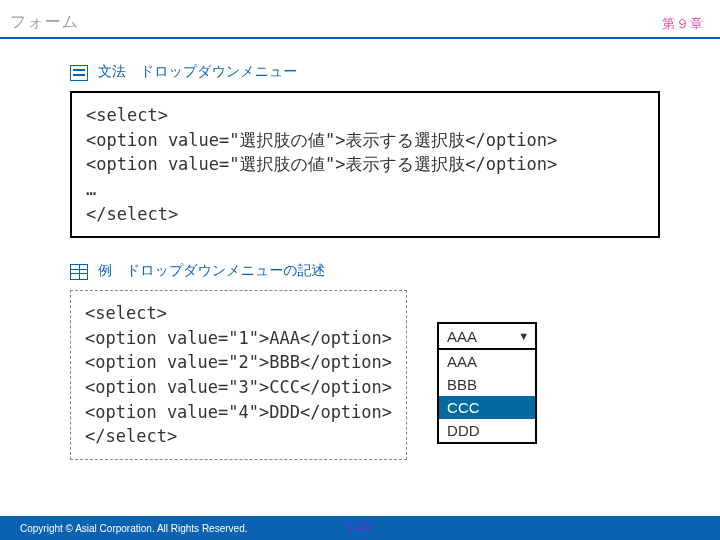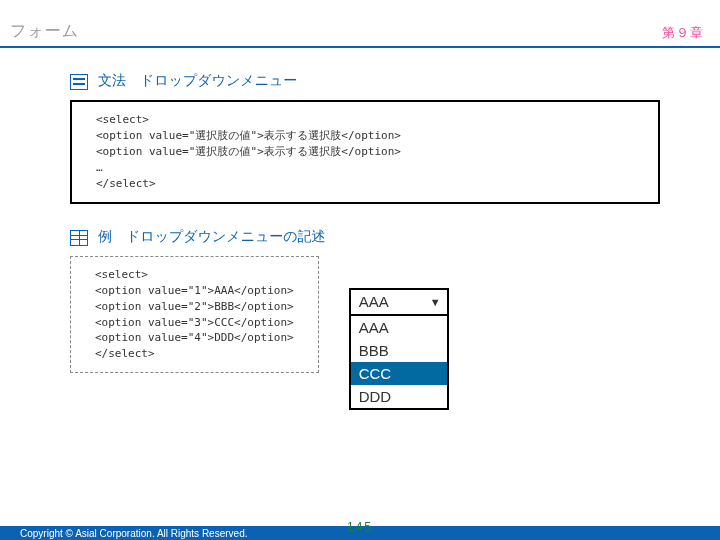--- a/index.html
+++ b/index.html
@@ -16,21 +16,20 @@
     display: flex;
     justify-content: space-between;
     align-items: flex-end;
     padding: 12px 16px 4px 10px;
     border-bottom: 2px solid #0b62b3;
   }
   .header-title {
     color: #9b9b9b;
     font-size: 16px;
     letter-spacing: 1px;
-    margin-top: 9px;
   }
   .header-chapter {
     color: #ec4899;
     font-size: 13px;
     letter-spacing: 1px;
   }
   .content {
     padding: 24px 60px 0 70px;
   }
   .section-label {
@@ -73,23 +72,23 @@
       linear-gradient(#0b62b3,#0b62b3) 0 4px/100% 1px no-repeat,
       linear-gradient(#0b62b3,#0b62b3) 0 8px/100% 1px no-repeat,
       linear-gradient(#0b62b3,#0b62b3) 8px 0/1px 100% no-repeat;
   }
   .label-text {
     color: #0b62b3;
     font-size: 14px;
   }
   .code-box {
     border: 2px solid #000;
-    padding: 10px 24px;
+    padding: 10px 14px;
     font-family: "MS Gothic", monospace;
-    font-size: 11px;
+    font-size: 17px;
     line-height: 1.45;
     white-space: pre-wrap;
     margin-bottom: 24px;
   }
   .code-box.dashed {
     border: 1.5px dashed #888;
   }
   .example-row {
     display: flex;
     align-items: flex-start;
@@ -131,34 +130,34 @@
   }
   .select-list .sel {
     background: #0369a1;
     color: #fff;
   }
   .footer {
     position: absolute;
     bottom: 0;
     left: 0;
     right: 0;
-    height: 14px;
+    height: 24px;
     background: #0b62b3;
     color: #fff;
     font-size: 10px;
     display: flex;
     align-items: center;
     padding: 0 20px;
   }
   .page-num {
     position: absolute;
     left: 50%;
     bottom: 6px;
     transform: translateX(-50%);
-    color: #15803d;
+    color: #6d28d9;
     font-size: 12px;
     letter-spacing: 2px;
   }
 </style>
 </head>
 <body>
 
 <div class="header">
   <div class="header-title">フォーム</div>
   <div class="header-chapter">第９章</div>

